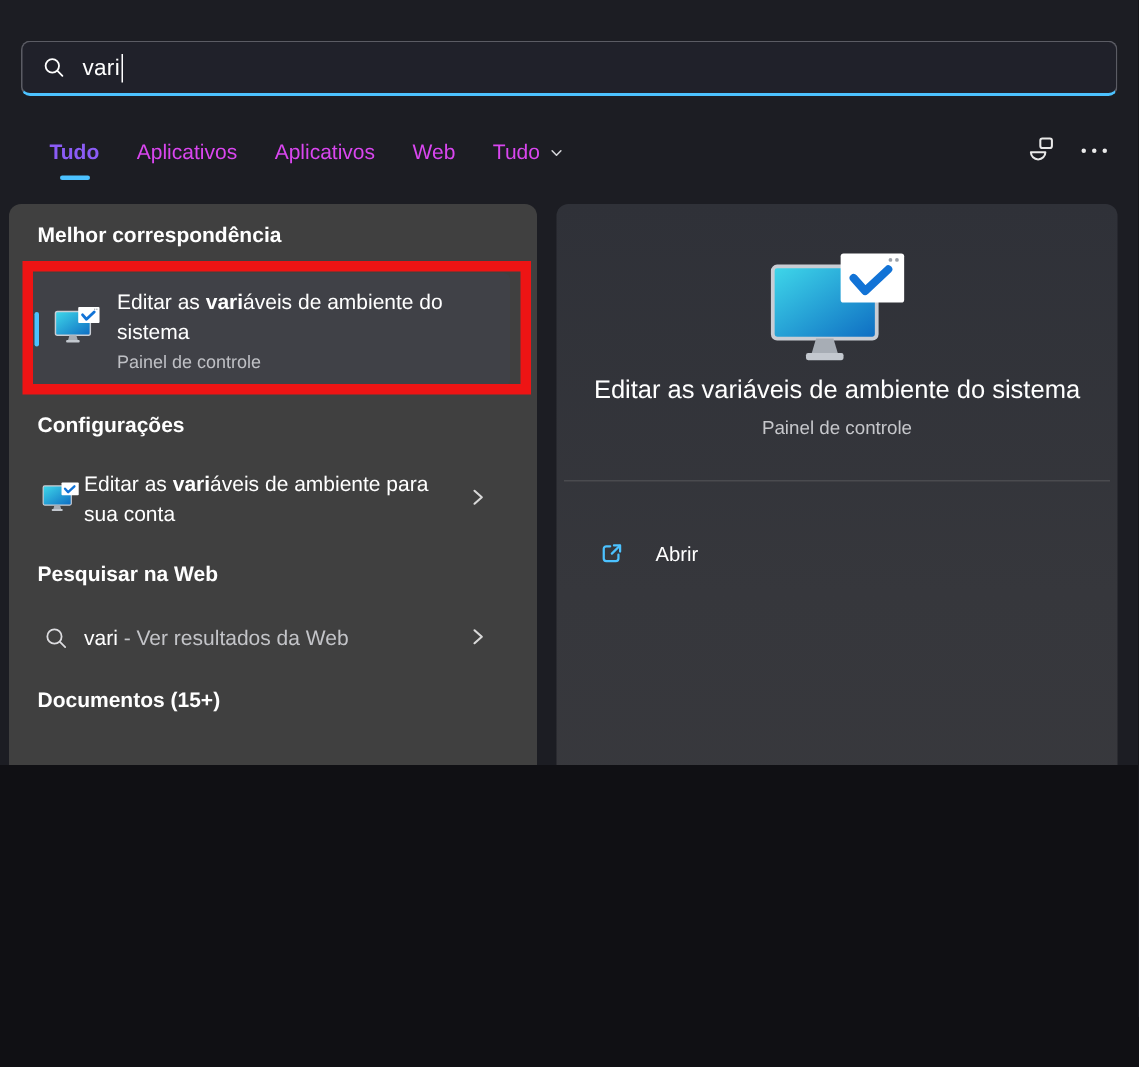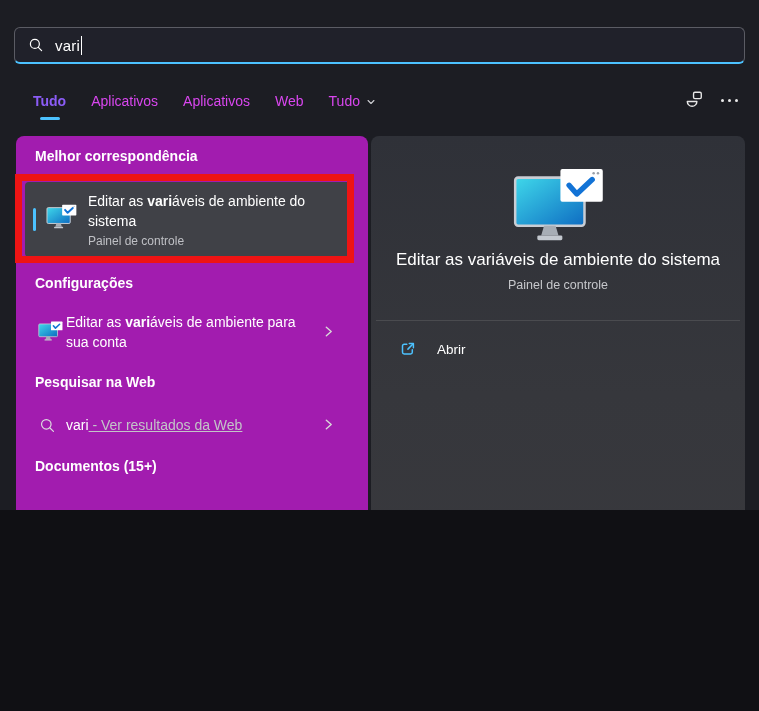--- a/index.html
+++ b/index.html
@@ -24,46 +24,46 @@
   .tab{position:relative;font-size:14px;color:#d946ef;padding-bottom:13px;cursor:default;display:flex;align-items:center;gap:6px;}
   .tab.active{color:#8b5cf6;font-weight:600;}
   .tabind{position:absolute;left:50%;transform:translateX(-50%);bottom:2px;width:20px;height:3px;border-radius:2px;background:#4cc2ff;}
   .chev-down{width:10px;height:10px;margin-top:2px;}
   .topicons{position:absolute;right:21px;top:90px;display:flex;align-items:center;gap:17px;}
   .acct{width:20px;height:20px;}
   .dots{display:flex;gap:4px;align-items:center;padding:4px 0;}
   .dots i{width:3px;height:3px;border-radius:50%;background:#eaeaea;display:block;}
   
   .panel{position:absolute;top:136px;height:575px;}
-  .panel-left{left:16px;width:352px;background:#a21caf;border-radius:8px 8px 0 0;}
+  .panel-left{left:6px;width:352px;background:#404040;border-radius:8px 8px 0 0;}
   .panel-right{left:371px;width:374px;background:linear-gradient(180deg,#2f3138 0%,#36373c 45%,#3a3a3e 100%);border-radius:8px 8px 0 0;}
   .sec{position:absolute;left:19px;font-size:14px;font-weight:700;color:#ffffff;}
   
   .bm-item{position:absolute;left:9px;top:46px;width:325px;height:75px;background:#404147;border-radius:4px;}
   .pill{position:absolute;left:8px;top:26px;width:3px;height:23px;border-radius:2px;background:#4cc2ff;}
   .bm-icon{position:absolute;left:21px;top:22px;}
   .bm-text{position:absolute;left:63px;top:9px;width:252px;}
   .ititle{font-size:14px;line-height:20px;color:#ffffff;font-weight:400;}
   .ititle b{font-weight:700;}
   .isub{font-size:12px;color:#bfc0c5;margin-top:3px;}
   
   .cfg-icon{position:absolute;left:22px;top:185px;}
   .cfg-text{position:absolute;left:50px;top:176px;width:240px;}
   .chev-right{position:absolute;width:13px;height:13px;}
   .web-icon{position:absolute;left:23px;top:281px;width:17px;height:17px;}
   .web-text{position:absolute;left:50px;top:281px;font-size:14px;color:#ffffff;}
-  .web-text .dim{color:#c3c4c8;text-decoration:underline;}
+  .web-text .dim{color:#c3c4c8;}
   
   .annotation{position:absolute;left:15px;top:174px;width:339px;height:89px;box-sizing:border-box;border:7px solid #ee1414;z-index:5;pointer-events:none;}
   
   .pv-icon{position:absolute;left:141px;top:32px;}
   .pv-title{position:absolute;left:0;top:114px;width:100%;text-align:center;font-size:17px;color:#ffffff;}
   .pv-sub{position:absolute;left:0;top:142px;width:100%;text-align:center;font-size:12.5px;color:#c6c7cb;}
   .pv-div{position:absolute;left:5px;top:184px;width:364px;height:1px;background:#4a4b4f;}
-  .open-row{position:absolute;left:8px;top:196px;width:358px;height:34px;display:flex;align-items:center;border-radius:4px;}
+  .open-row{position:absolute;left:8px;top:216px;width:358px;height:34px;display:flex;align-items:center;border-radius:4px;}
   .open-row .oicon{margin-left:21px;width:16px;height:16px;flex:0 0 auto;}
   .open-label{margin-left:21px;font-size:13.5px;color:#ffffff;}
 </style>
 </head>
 <body>
 
 <div id="screen">
 
   <div class="searchbar">
     <svg class="sicon" viewBox="0 0 20 20">

